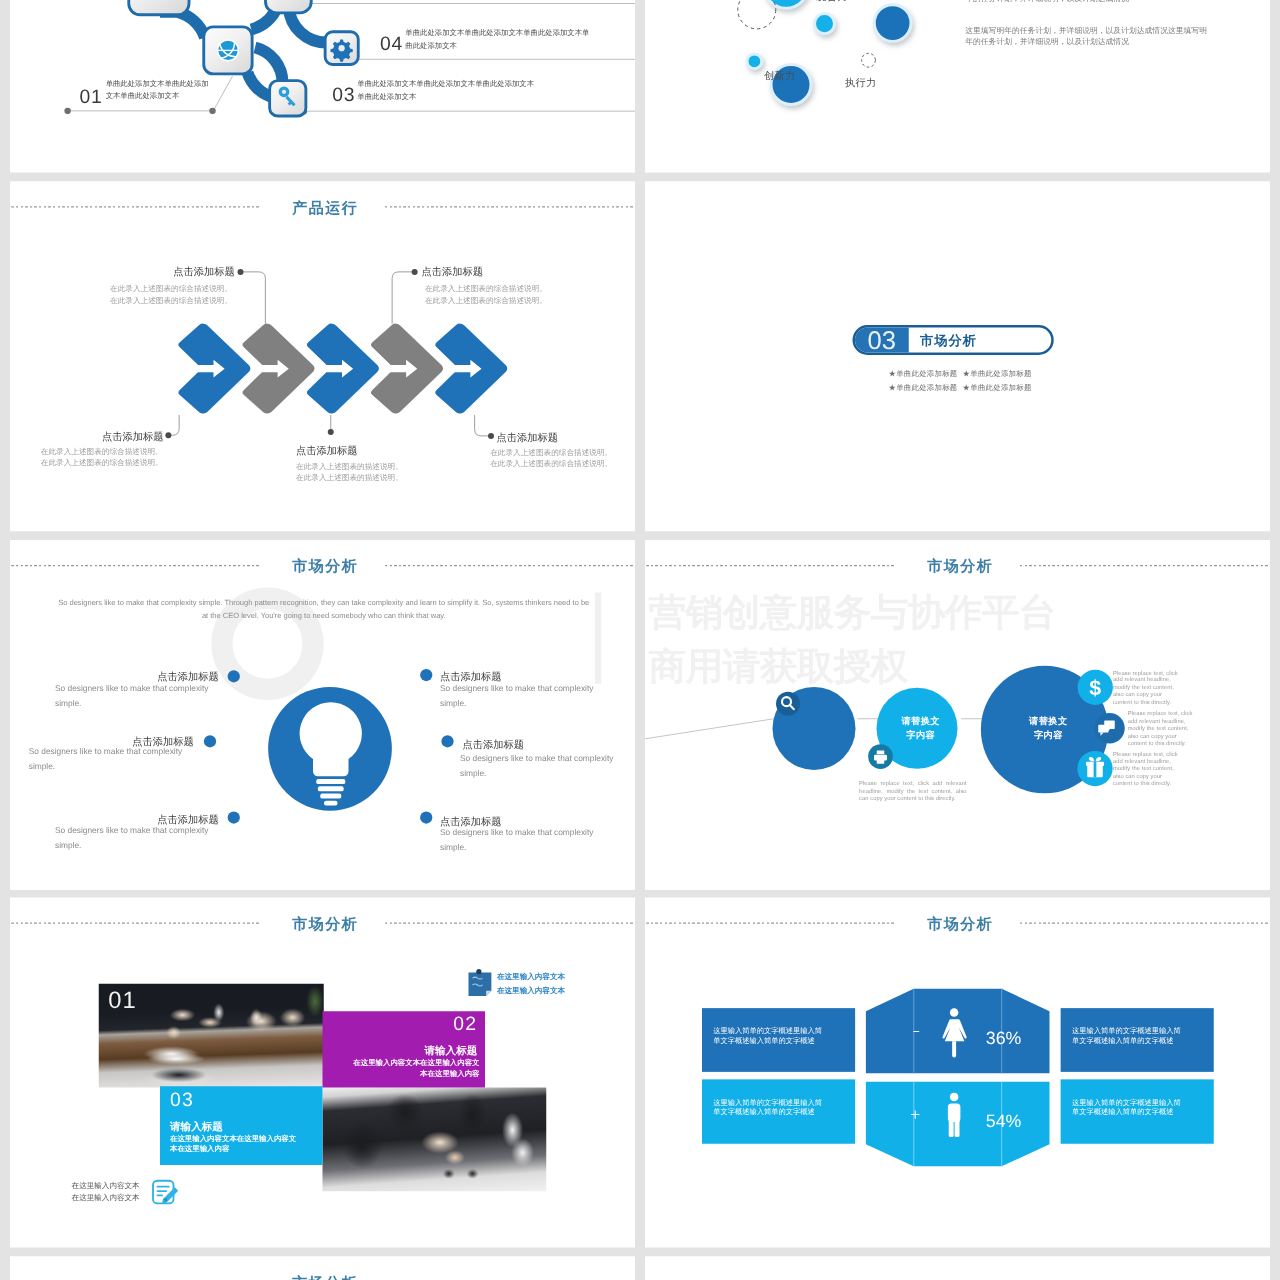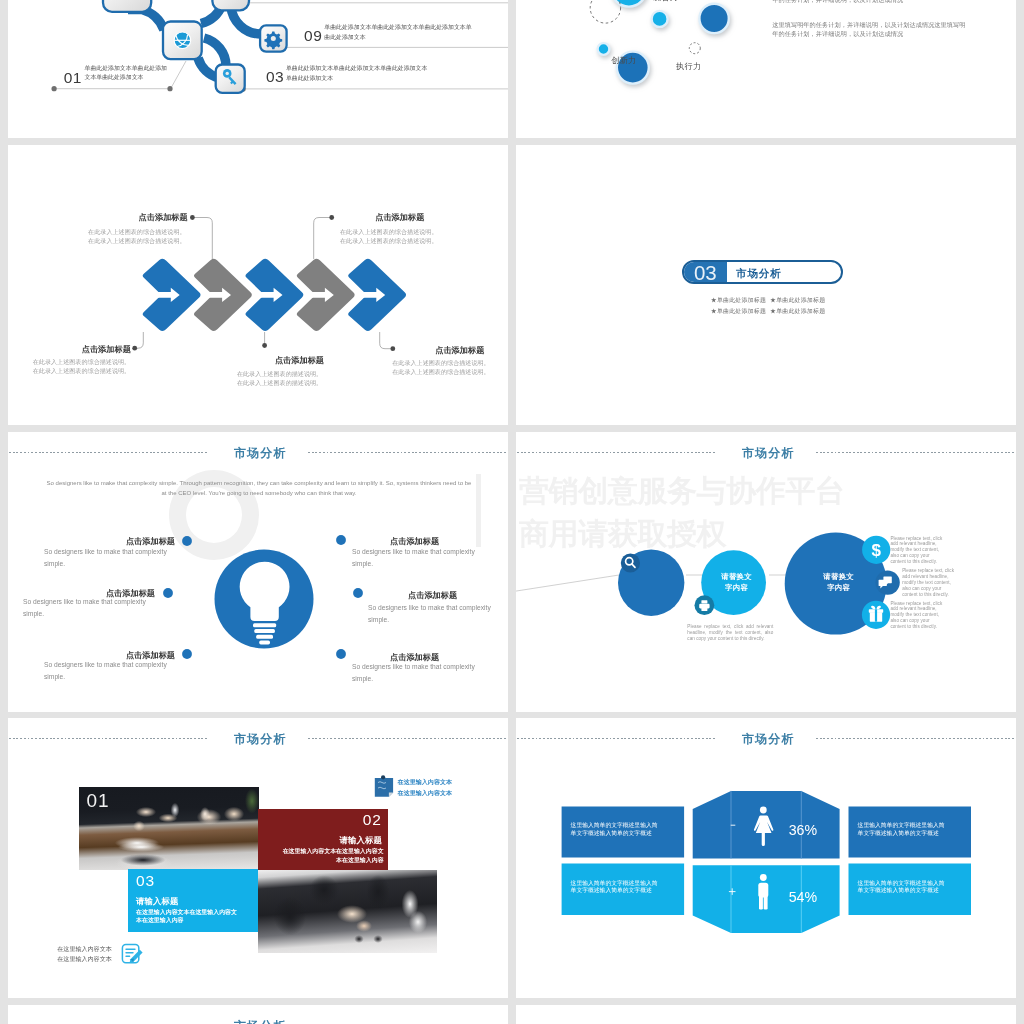--- a/index.html
+++ b/index.html
@@ -13,21 +13,21 @@
 
   .hdr{position:absolute;left:0;top:0;width:100%;height:40px;pointer-events:none;}
   .hdr .ttl{position:absolute;left:0;right:0;top:15px;text-align:center;
       font-size:12px;font-weight:700;color:#3d7fa6;letter-spacing:1.2px;line-height:12px;text-indent:4.6px;}
   .hdr .dash{position:absolute;top:19.6px;height:1.3px;
       background:repeating-linear-gradient(to right,#8f9ba3 0 1.9px,rgba(255,255,255,0) 1.9px 3.7px);}
   .hdr .dash.l{left:1px;width:199px;}
   .hdr .dash.r{right:1px;width:199px;}
 
   .t{position:absolute;white-space:nowrap;}
-  .h2{font-size:8.2px;font-weight:700;color:#3a3a3a;margin-left:38px;}
+  .h2{font-size:8.2px;font-weight:400;color:#3a3a3a;}
   .bodytxt{font-size:6.1px;color:#9d9d9d;line-height:9.3px;}
   .enbody{font-size:6.68px;color:#8c8c8c;line-height:12.3px;white-space:normal;}
   .intro{font-size:6.02px;color:#8c8c8c;line-height:10.3px;}
 
   .wmk{position:absolute;pointer-events:none;white-space:nowrap;color:#ececec;font-weight:700;}
 
   
   .sd-pill{position:absolute;left:166px;top:114.6px;width:157px;height:20.8px;
      border:2px solid #1b5e96;border-radius:12px;box-sizing:content-box;background:#fff;}
   .sd-num{position:absolute;left:0;top:0;width:42.7px;height:20.8px;background:#2573b4;
@@ -69,21 +69,21 @@
       radial-gradient(ellipse 12px 20px at 152px 34px, #f8f8f8 0%, rgba(248,248,248,0) 70%),
       radial-gradient(ellipse 13px 16px at 160px 52px, #f3f3f3 0%, rgba(243,243,243,0) 70%),
       radial-gradient(ellipse 6px 5px at 101px 69px, #222226 0%, rgba(34,34,38,0) 78%),
       radial-gradient(ellipse 6px 5px at 120px 69px, #222226 0%, rgba(34,34,38,0) 78%),
       radial-gradient(ellipse 22px 26px at 32px 46px, #1b1c20 0%, rgba(27,28,32,0) 74%),
       radial-gradient(ellipse 16px 24px at 120px 22px, #1b1c20 0%, rgba(27,28,32,0) 72%),
       radial-gradient(ellipse 20px 20px at 66px 20px, #1b1c20 0%, rgba(27,28,32,0) 74%),
       linear-gradient(176deg,#f0efef 0%,#d3d3d4 8%,#2c2d32 20%,#1f2024 48%,#6e6f74 70%,#dedddd 84%,#f2f1f1 100%);}
   .ph-num{position:absolute;left:8px;top:3px;font-size:19px;color:#f2f2f2;letter-spacing:1px;font-weight:400;}
   .card{position:absolute;}
-  .card02{left:250.4px;top:90.8px;width:130px;height:61.5px;background:#7f1d1d;}
+  .card02{left:250.4px;top:90.8px;width:130px;height:61.5px;background:#a21caf;}
   .card03{left:120px;top:151px;width:130px;height:62.5px;background:#12b0e8;}
   .card02 .card-num{position:absolute;right:6.5px;top:2.5px;font-size:15.5px;color:#fff;letter-spacing:1px;}
   .card02 .card-h{position:absolute;right:6.5px;top:26.5px;font-size:8.4px;font-weight:700;color:#fff;letter-spacing:.1px;}
   .card02 .card-b{position:absolute;right:4.8px;top:38.6px;width:105.5px;font-size:5.95px;font-weight:700;color:#fff;
      line-height:8.6px;text-align:right;}
   .card03 .card-num{position:absolute;left:8px;top:2.5px;font-size:15.5px;color:#fff;letter-spacing:1px;}
   .card03 .card-h{position:absolute;left:8px;top:26.5px;font-size:8.4px;font-weight:700;color:#fff;letter-spacing:.1px;}
   .card03 .card-b{position:absolute;left:8px;top:38.6px;width:105.5px;font-size:5.95px;font-weight:700;color:#fff;
      line-height:8.6px;text-align:left;}
   .ph-note{position:absolute;font-size:6.05px;font-weight:700;color:#2f86c4;line-height:10.6px;white-space:nowrap;}
@@ -99,20 +99,25 @@
   
   .bb-lbl{position:absolute;font-size:8.1px;color:#4a4a4a;white-space:nowrap;letter-spacing:.3px;}
   .bb-par{position:absolute;font-size:6.2px;color:#7b7b7b;line-height:8.6px;letter-spacing:.05px;}
 </style>
 </head>
 <body>
 
 <div class="page">
 
   <div class="slide s-r1 s-c0">
+  <div class="hdr">
+    <div class="dash l"></div>
+    <div class="ttl">产品运行</div>
+    <div class="dash r"></div>
+  </div>
     <svg width="500" height="280" viewBox="0 0 500 280" style="position:absolute;left:0;top:0">
       <g fill="none" stroke="#9e9e9e" stroke-width="0.8">
         <path d="M186 72.5 L199 72.5 Q204.3 72.5 204.3 77.8 L204.3 114"></path>
         <path d="M321.7 72.5 L311 72.5 Q305.7 72.5 305.7 77.8 L305.7 114"></path>
         <path d="M124.7 203.2 L130 203.2 Q135.3 203.2 135.3 197.9 L135.3 187"></path>
         <path d="M256.6 202 L256.6 187"></path>
         <path d="M382.8 203.7 L377 203.7 Q371.7 203.7 371.7 198.4 L371.7 187"></path>
       </g>
       <g fill="#4a4a4a">
         <circle cx="184.4" cy="72.5" r="2.4"></circle>
@@ -221,21 +226,21 @@
                  l-.5 -2.1 l-2 -.85 l-1.85 1.05 l-1.55 -1.55 l1.05 -1.85 l-.85 -2 l-2.1 -.5 v-2.2
                  l2.1 -.5 l.85 -2 l-1.05 -1.85 l1.55 -1.55 l1.85 1.05 l2 -.85 z"></path>
         <circle cx="265.3" cy="180.5" r="2.5" fill="#ececec"></circle>
       </g>
       <g fill="#2a9fdb">
         <circle cx="219.2" cy="215.4" r="4.3"></circle>
         <circle cx="219.2" cy="215.4" r="1.7" fill="#ececec"></circle>
         <path d="M221.9 218.3 l6.6 7 l-1.8 1.7 l-1.8 -1.9 l-1.3 1.2 l-1.5 -1.6 l1.3 -1.2 l-3 -3.2 z"></path>
       </g>
     </svg>
-    <div class="mm-num" style="left:296.1px;top:169.2px;">09</div>
+    <div class="mm-num" style="left:296.1px;top:169.2px;">04</div>
     <div class="mm-num" style="left:257.9px;top:209.8px;">03</div>
     <div class="mm-num" style="left:55.7px;top:210.7px;">01</div>
     <div class="mm-txt" style="left:316.3px;top:165.2px;width:148px;">单曲此处添加文本单曲此处添加文本单曲此处添加文本单曲此处添加文本</div>
     <div class="mm-txt" style="left:277.9px;top:206.1px;width:144px;">单曲此处添加文本单曲此处添加文本单曲此处添加文本单曲此处添加文本</div>
     <div class="mm-txt" style="left:76.5px;top:205.5px;width:88px;">单曲此处添加文本单曲此处添加文本单曲此处添加文本</div>
   </div>
 
   <div class="slide s-r0 s-c1">
     <svg width="500" height="280" viewBox="0 0 500 280" style="position:absolute;left:0;top:0">
       <defs>

